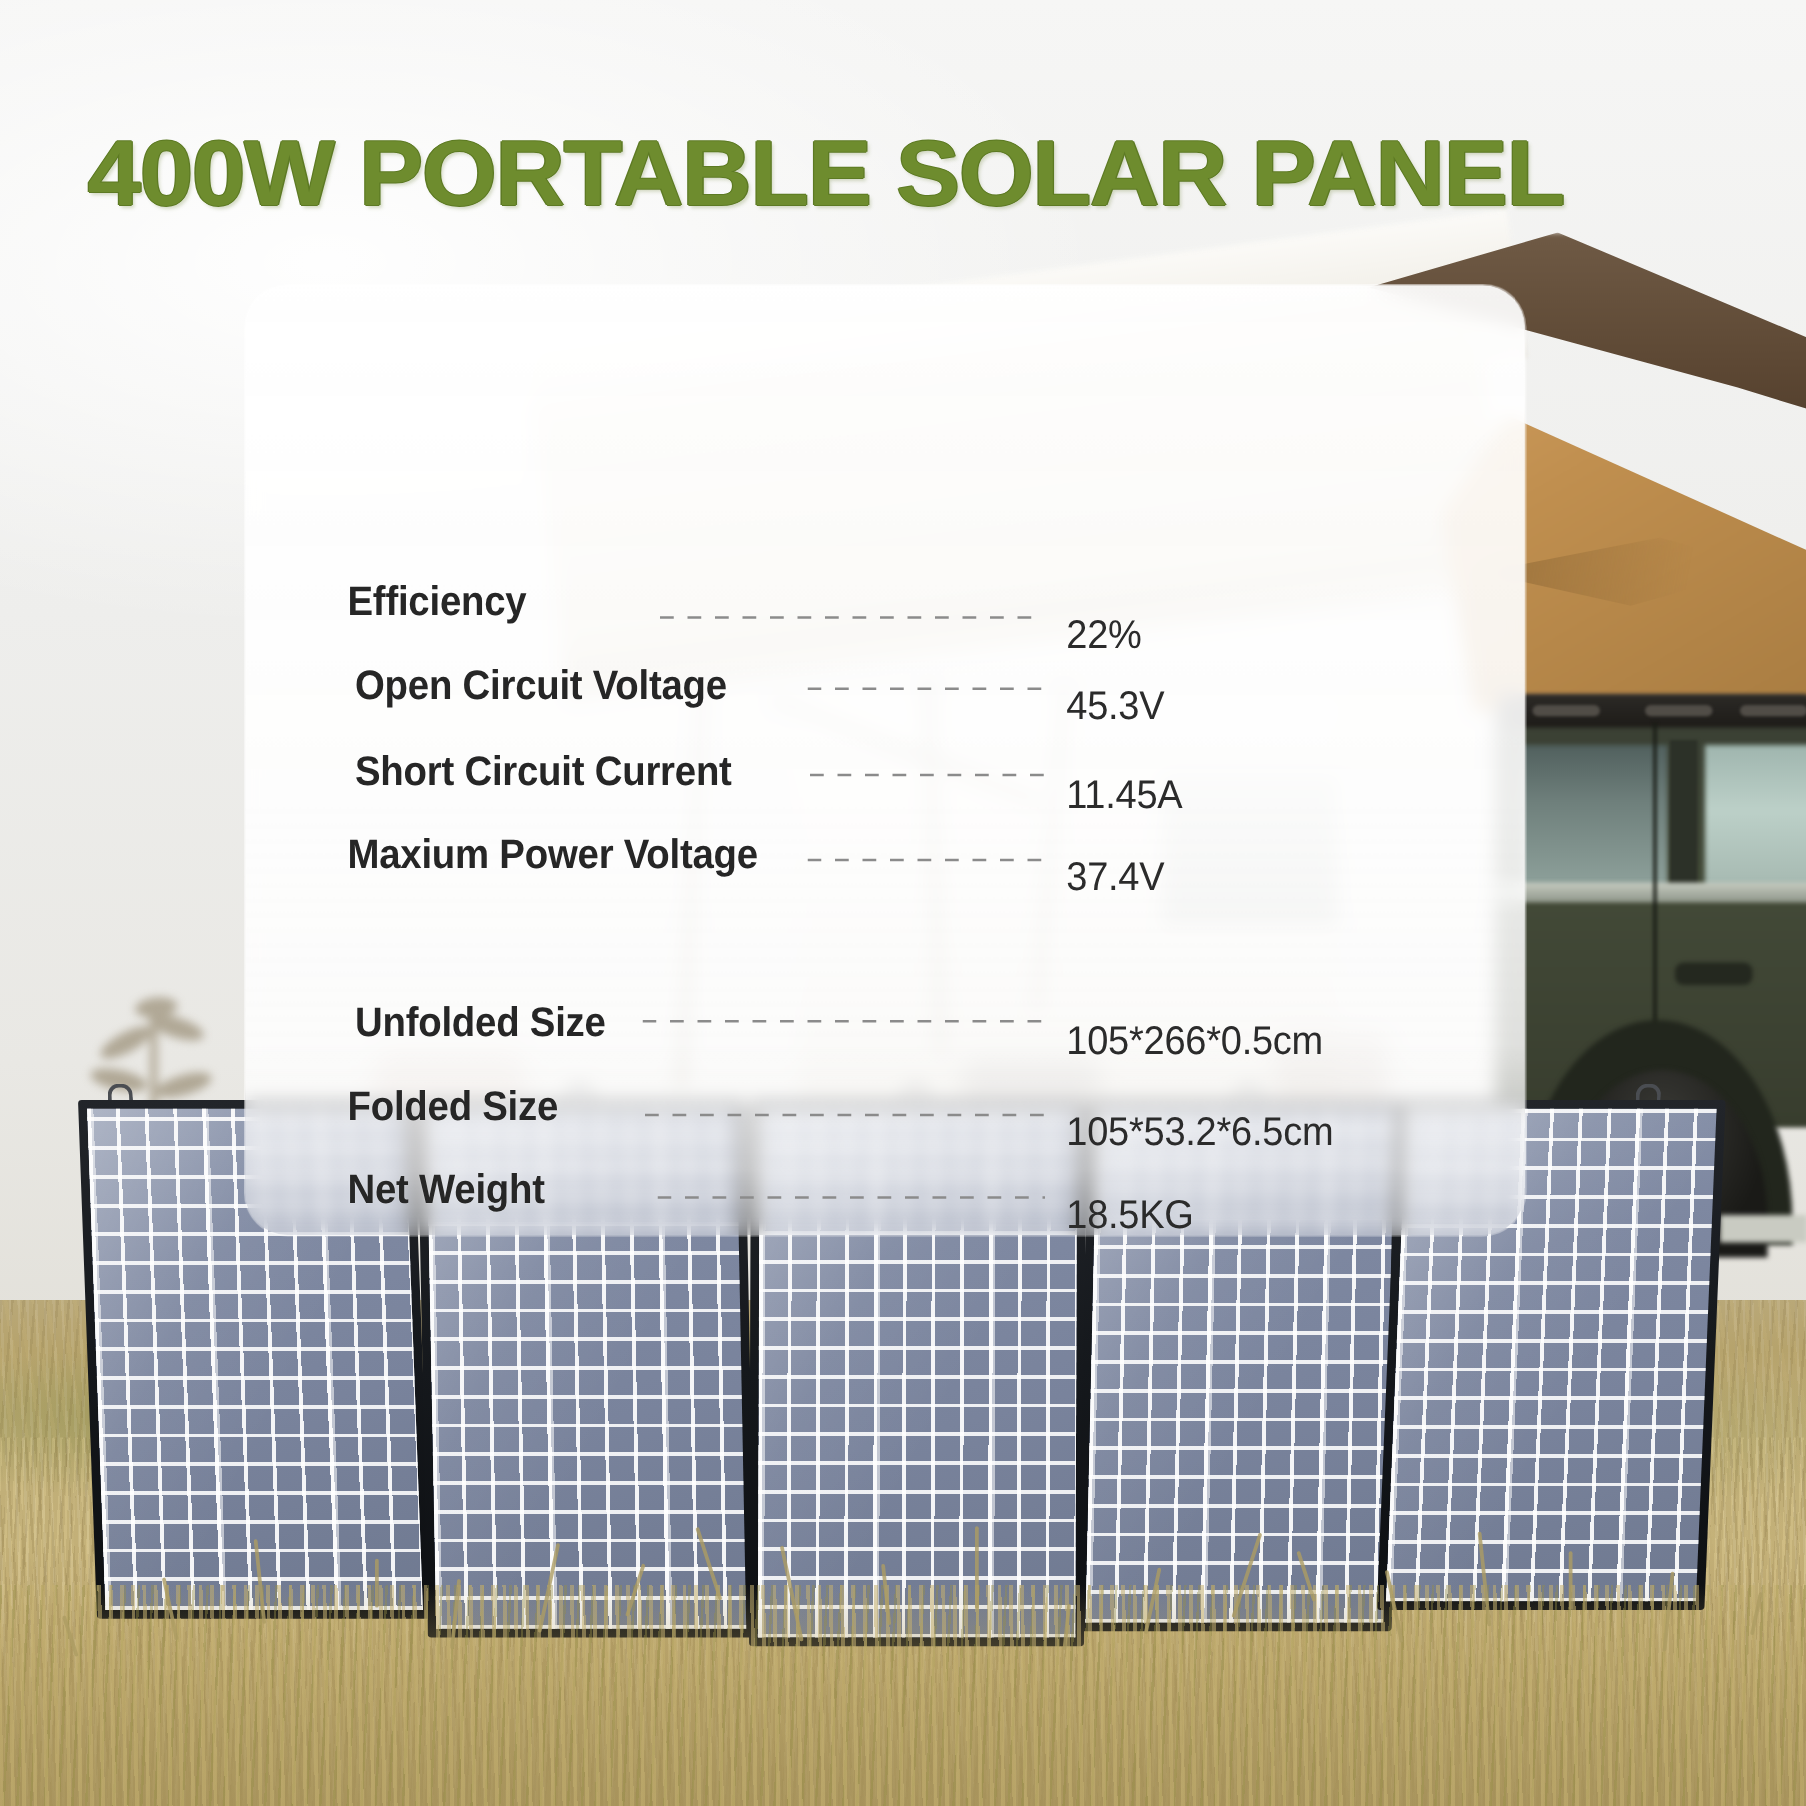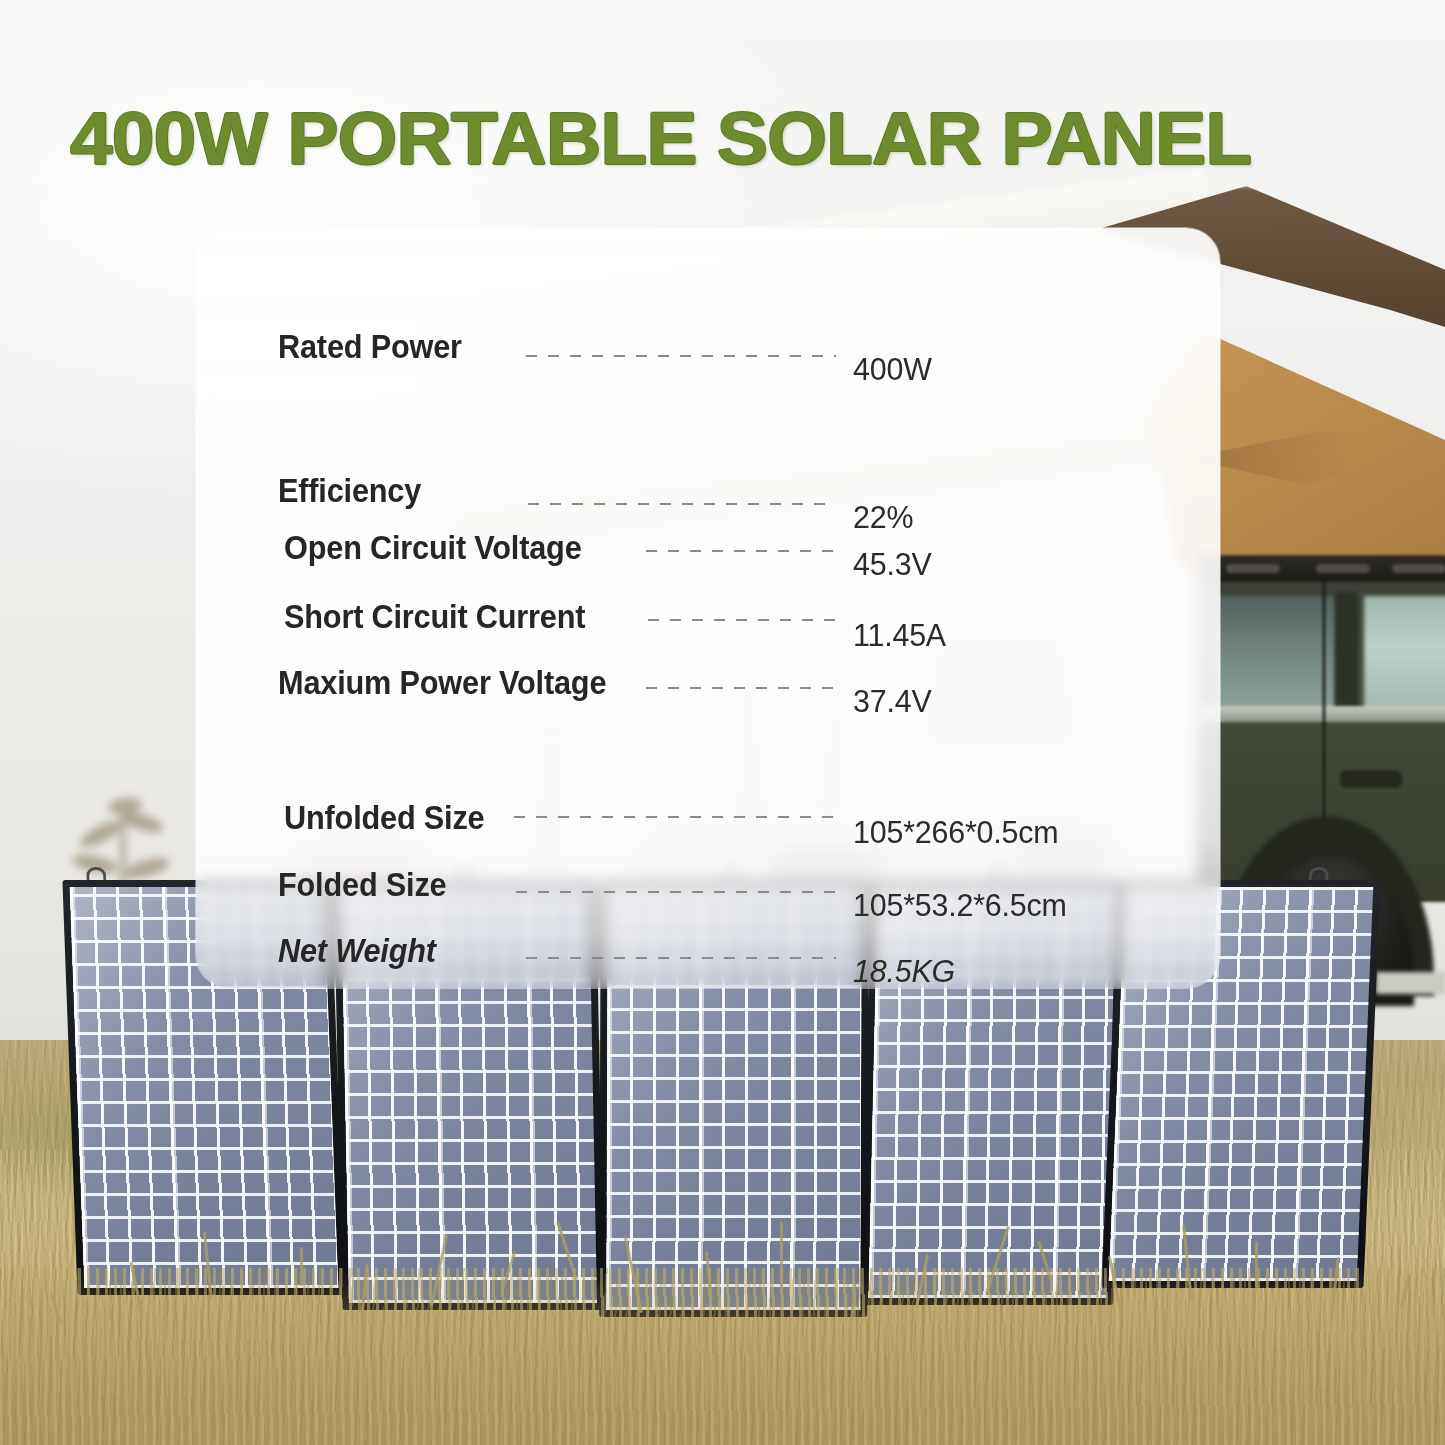--- a/index.html
+++ b/index.html
@@ -310,23 +310,23 @@
     position:absolute; left:657px;
     font-size:32px; font-weight:400;
     color:#2b2b2b;
     letter-spacing:-.2px;
     transform:scaleX(.95);
     transform-origin:left center;
     white-space:nowrap;
   }
 
   
-  .r0{ top:22px; }  .r1{ top:89px; }  .r2{ top:156px; } .r3{ top:233px;text-align:center; }
+  .r0{ top:22px; }  .r1{ top:89px; }  .r2{ top:156px; } .r3{ top:223px;text-align:center; }
   .r4{ top:290px; } .r5{ top:359px; } .r6{ top:425px; } .r7{ top:494px; }
-  .r8{ top:560px; } .r9{ top:627px; } .r10{ top:693px;font-style:italic; }
+  .r8{ top:560px; } .r9{ top:627px; } .r10{ top:693px; }
 
   
   .r0  .label{ left:82px;  } .r0  .dashes{ left:450px; top:30px; }
   .r1  .label{ left:82px;  } .r1  .dashes{ left:330px; top:38px; }
   .r2  .label{ left:82px;  } .r2  .dashes{ left:332px; top:42px; }
   .r3  .label{ left:82px;  } .r3  .dashes{ left:332px; top:42px; }
   .r4  .label{ left:88px;  } .r4  .dashes{ left:450px; top:32px; }
   .r5  .label{ left:88px;  } .r5  .dashes{ left:452px; top:32px; }
   .r6  .label{ left:82px;  } .r6  .dashes{ left:450px; top:34px; }
   .r7  .label{ left:82px;  } .r7  .dashes{ left:452px; top:32px; }
@@ -484,25 +484,20 @@
       <div class="blade" style="left: 1255px; bottom: 157px; height: 47px; transform: rotate(0deg);"></div>
       <div class="blade" style="left: 1330px; bottom: 124px; height: 64px; transform: rotate(6deg);"></div>
       <div class="blade" style="left: 1400px; bottom: 137px; height: 35px; transform: rotate(12deg);"></div>
     </div>
 
   <div class="spec-card"></div>
 
   <div class="rows">
 
 
-    <div class="row r1">
-      <span class="label">Rated Power</span>
-      <span class="dashes" style="width:310px"></span>
-      <span class="value">400W</span>
-    </div>
 
 
     <div class="row r3">
       <span class="label">Efficiency</span>
       <span class="dashes" style="width:308px"></span>
       <span class="value">22%</span>
     </div>
 
     <div class="row r4">
       <span class="label">Open Circuit Voltage</span>

